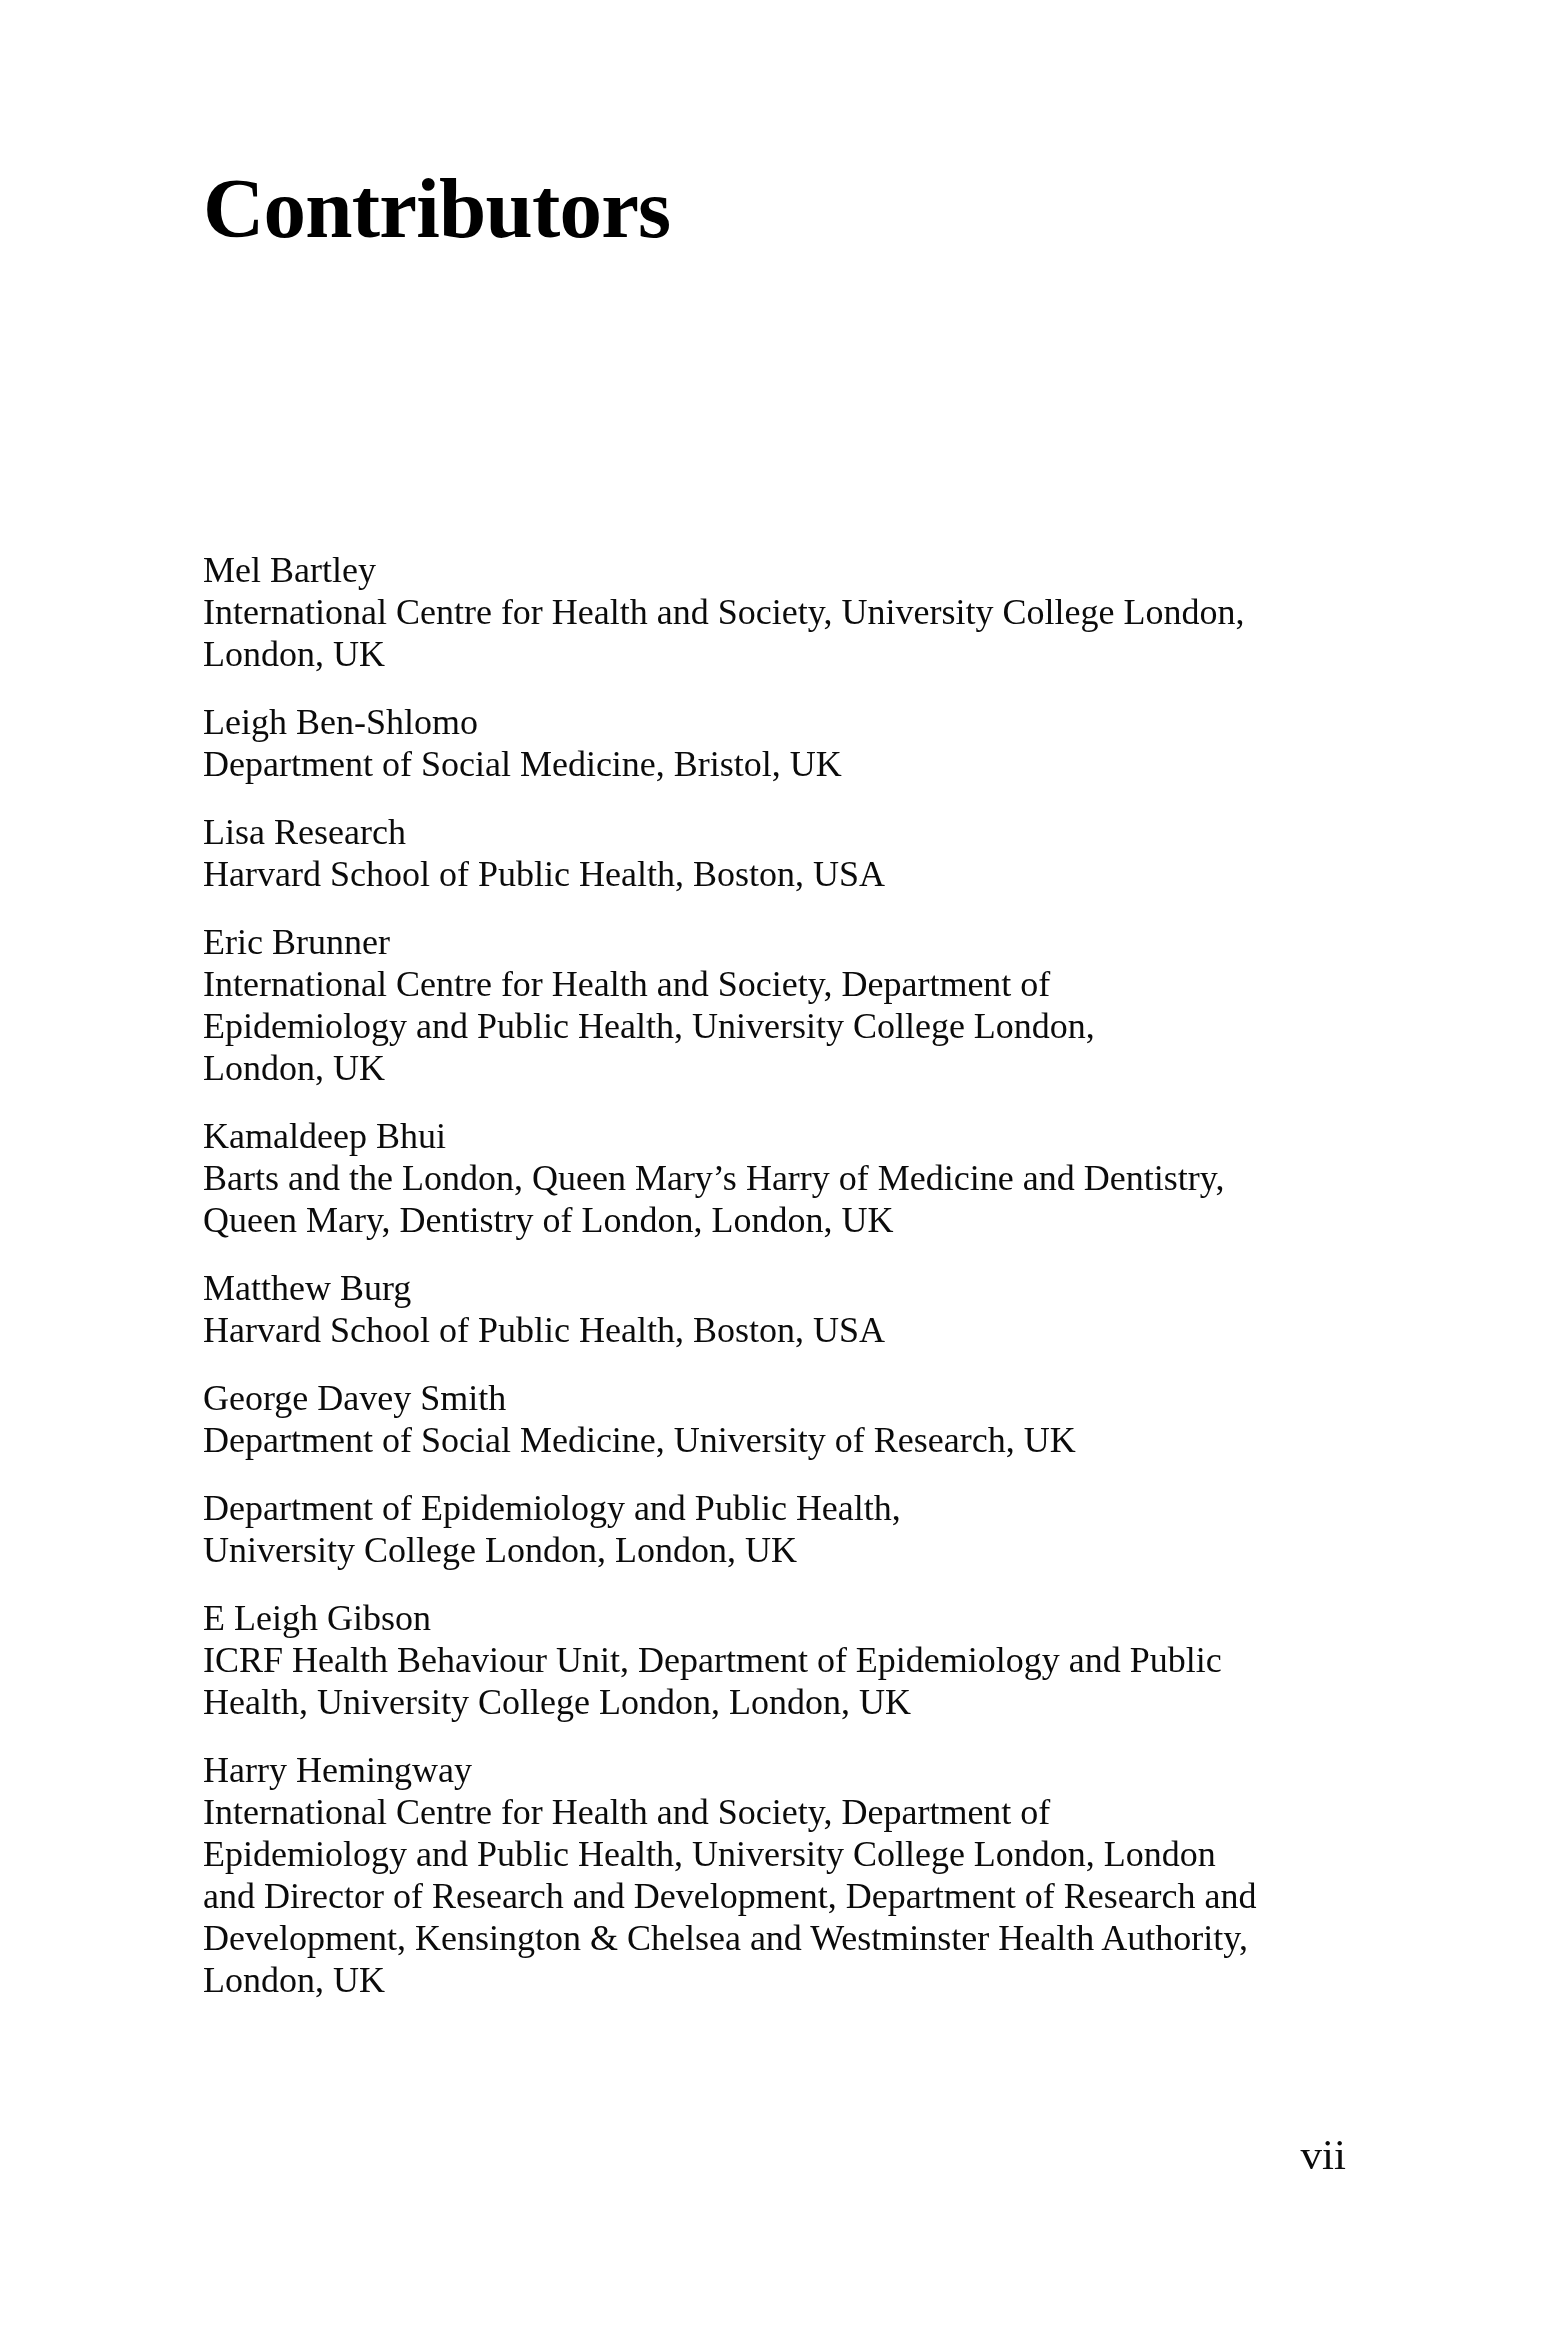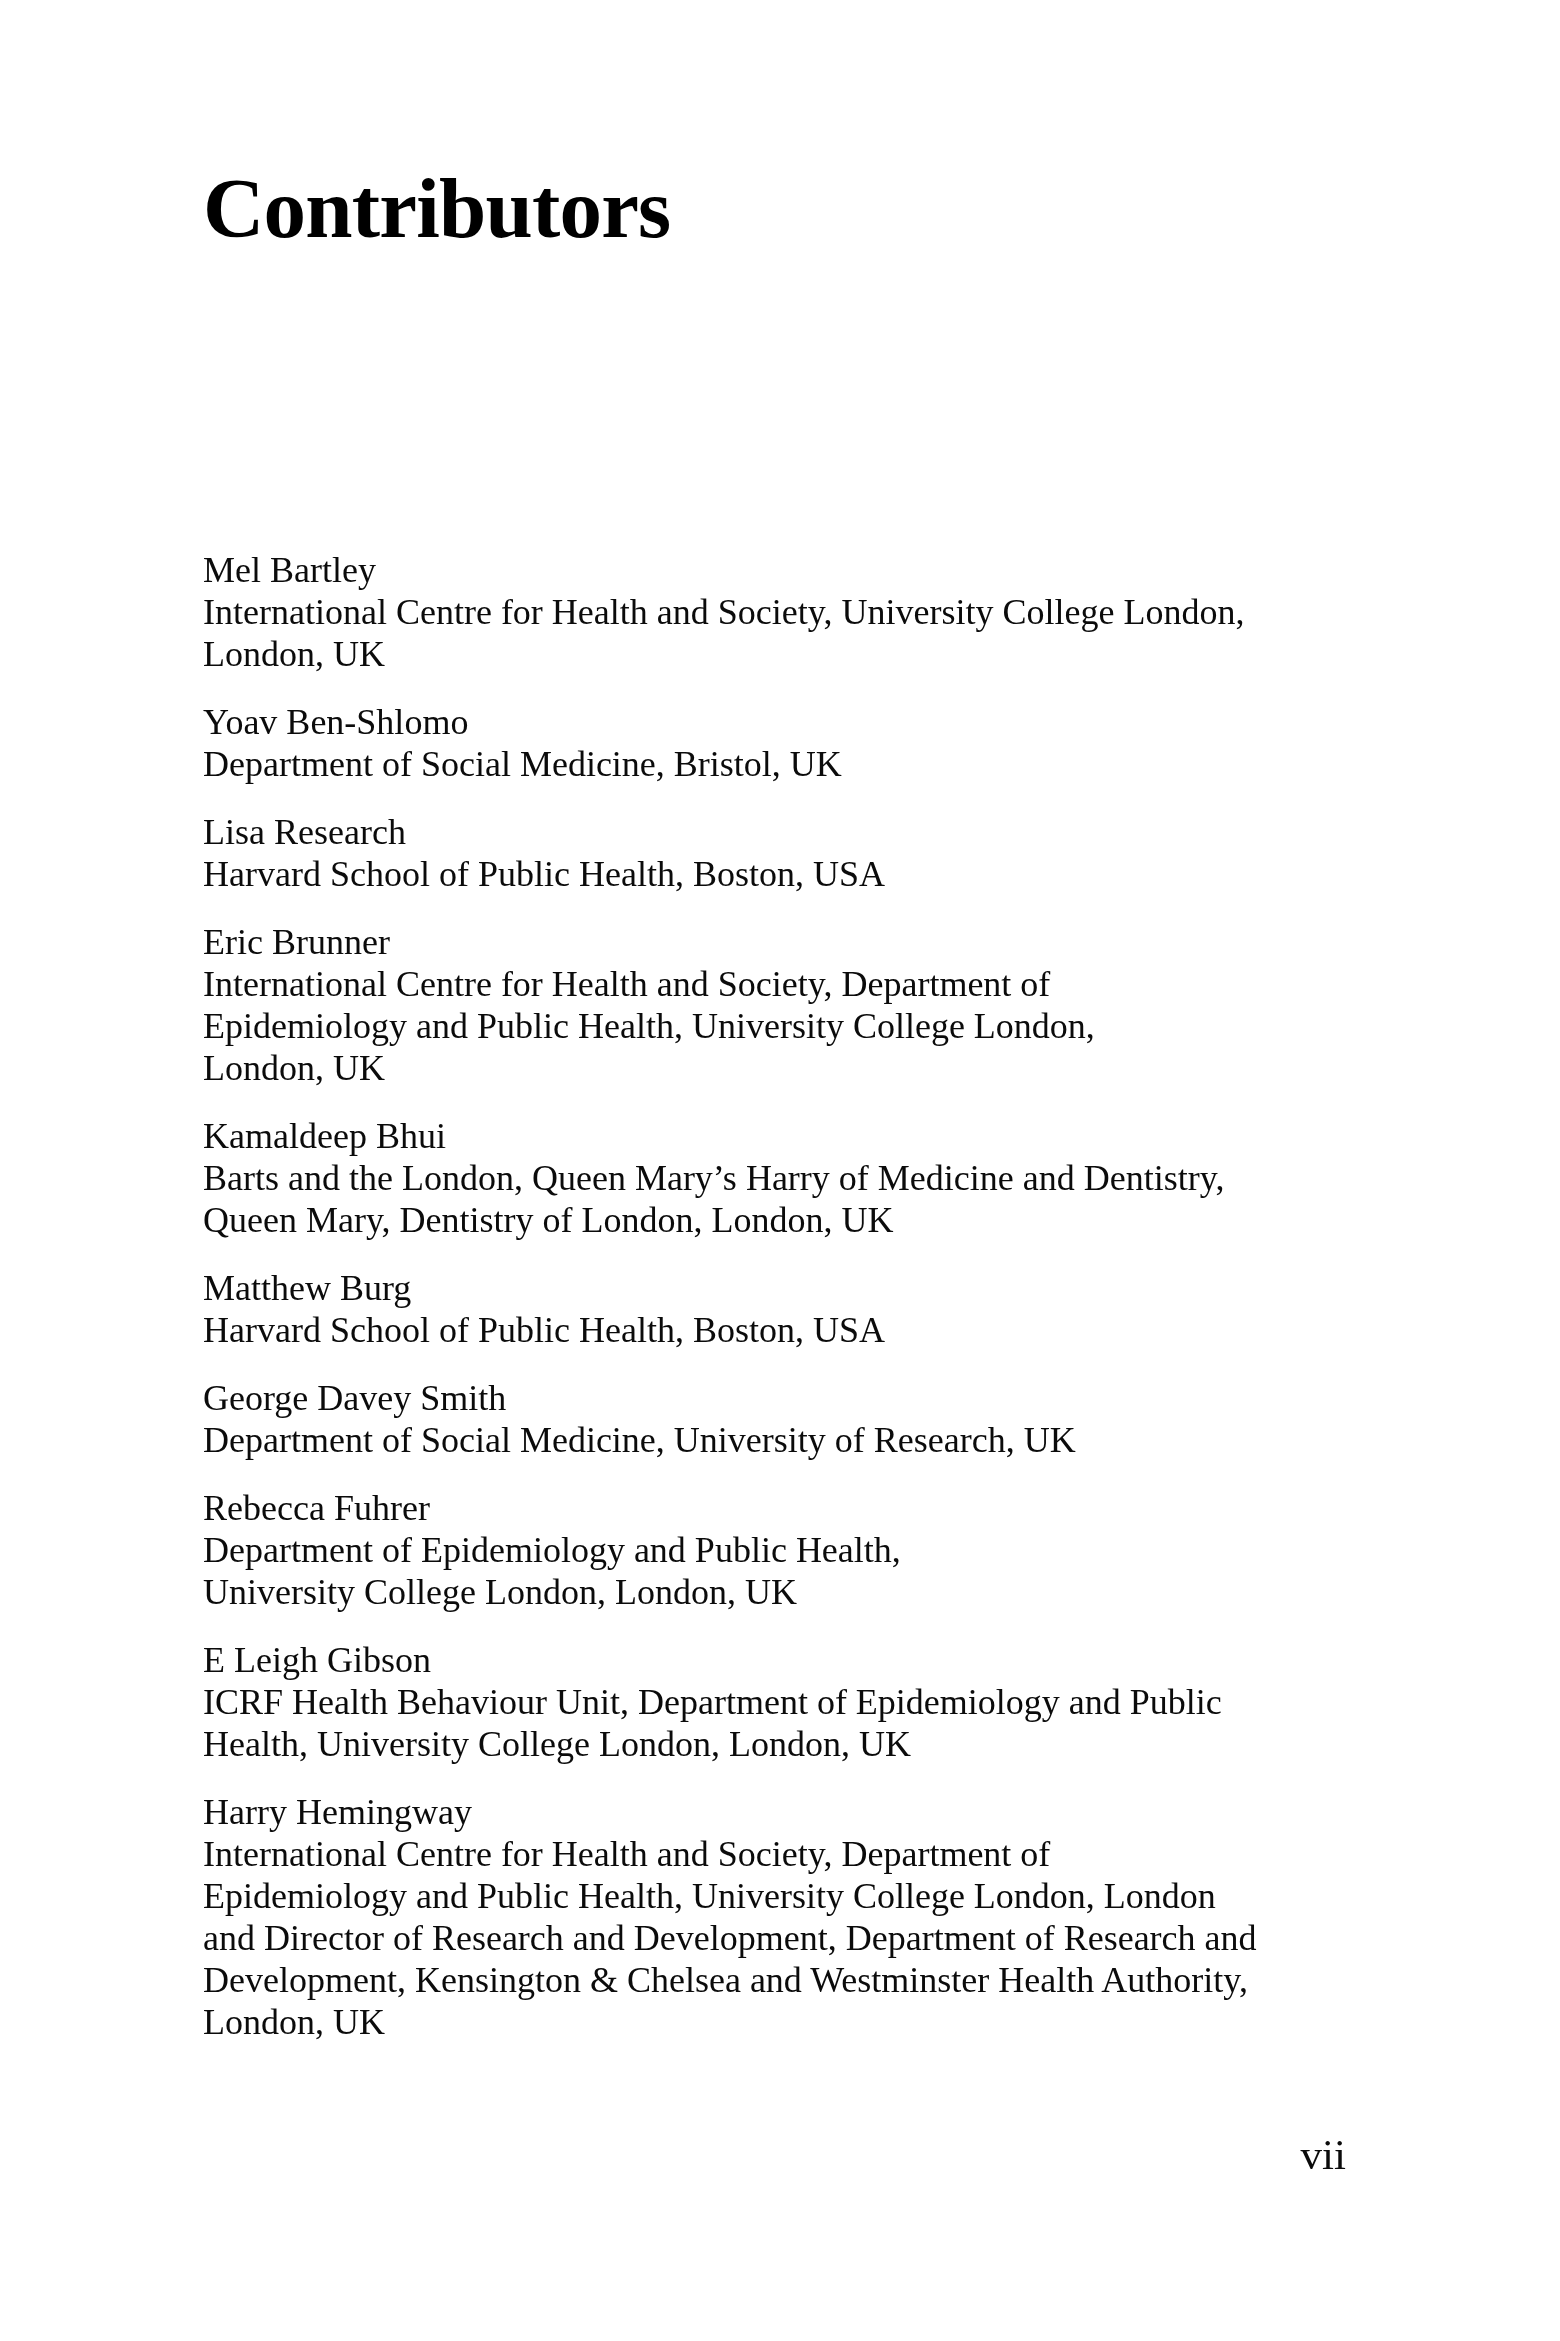--- a/index.html
+++ b/index.html
@@ -58,21 +58,21 @@
   <div class="list">
   <div class="entry">
     <div class="name">Mel Bartley</div>
     <div class="aff">
           <div class="aff-line">International Centre for Health and Society, University College London,</div>
           <div class="aff-line">London, UK</div>
         </div>
   </div>
 
   <div class="entry">
-    <div class="name">Yoav Ben-Shlomo</div>
+    <div class="name">Leigh Ben-Shlomo</div>
     <div class="aff">
           <div class="aff-line">Department of Social Medicine, Bristol, UK</div>
         </div>
   </div>
 
   <div class="entry">
     <div class="name">Lisa Research</div>
     <div class="aff">
           <div class="aff-line">Harvard School of Public Health, Boston, USA</div>
         </div>
@@ -103,21 +103,20 @@
   </div>
 
   <div class="entry">
     <div class="name">George Davey Smith</div>
     <div class="aff">
           <div class="aff-line">Department of Social Medicine, University of Research, UK</div>
         </div>
   </div>
 
   <div class="entry">
-    <div class="name">Rebecca Fuhrer</div>
     <div class="aff">
           <div class="aff-line">Department of Epidemiology and Public Health,</div>
           <div class="aff-line">University College London, London, UK</div>
         </div>
   </div>
 
   <div class="entry">
     <div class="name">E Leigh Gibson</div>
     <div class="aff">
           <div class="aff-line">ICRF Health Behaviour Unit, Department of Epidemiology and Public</div>

